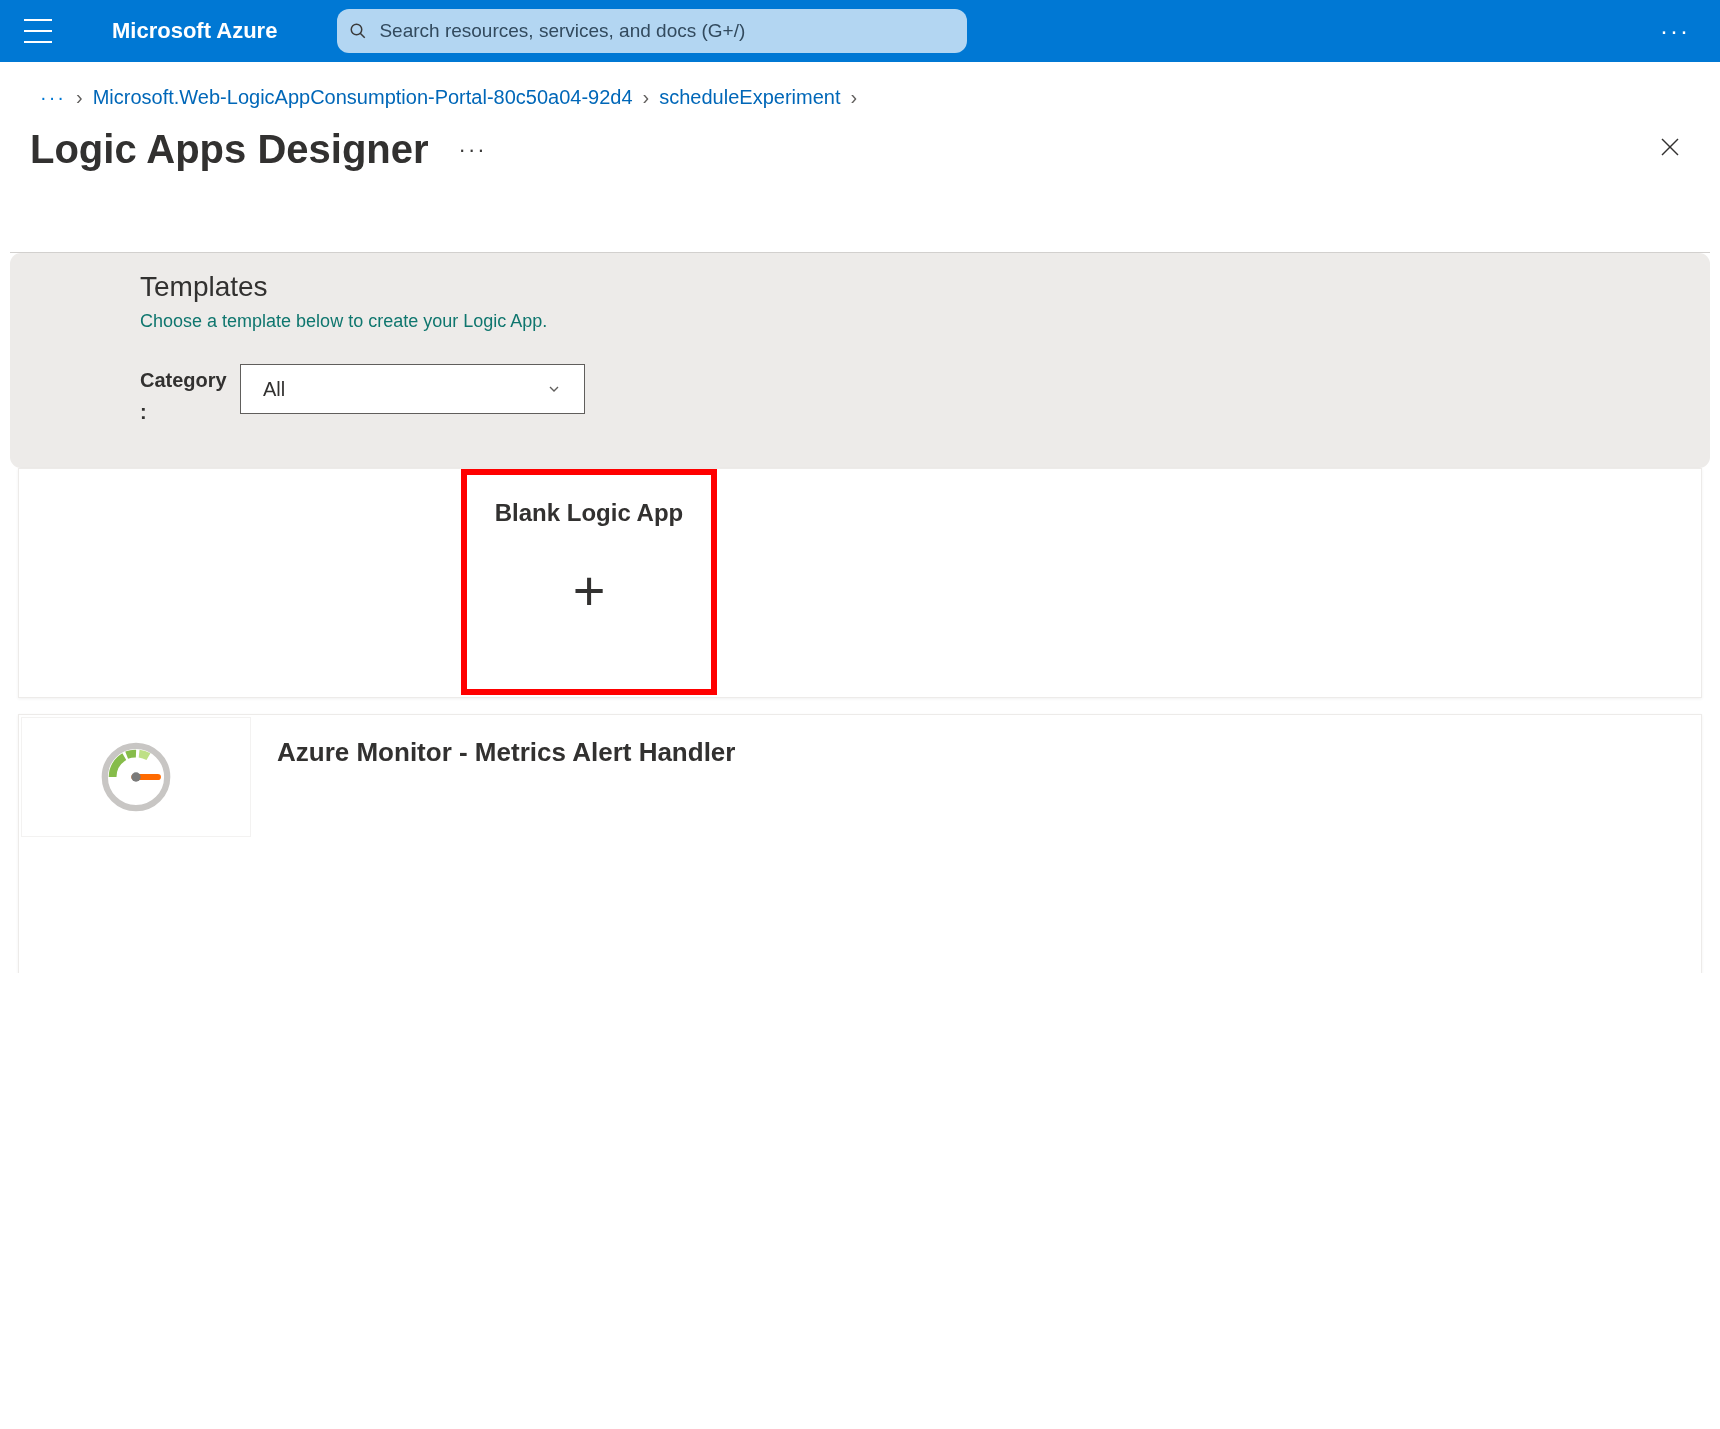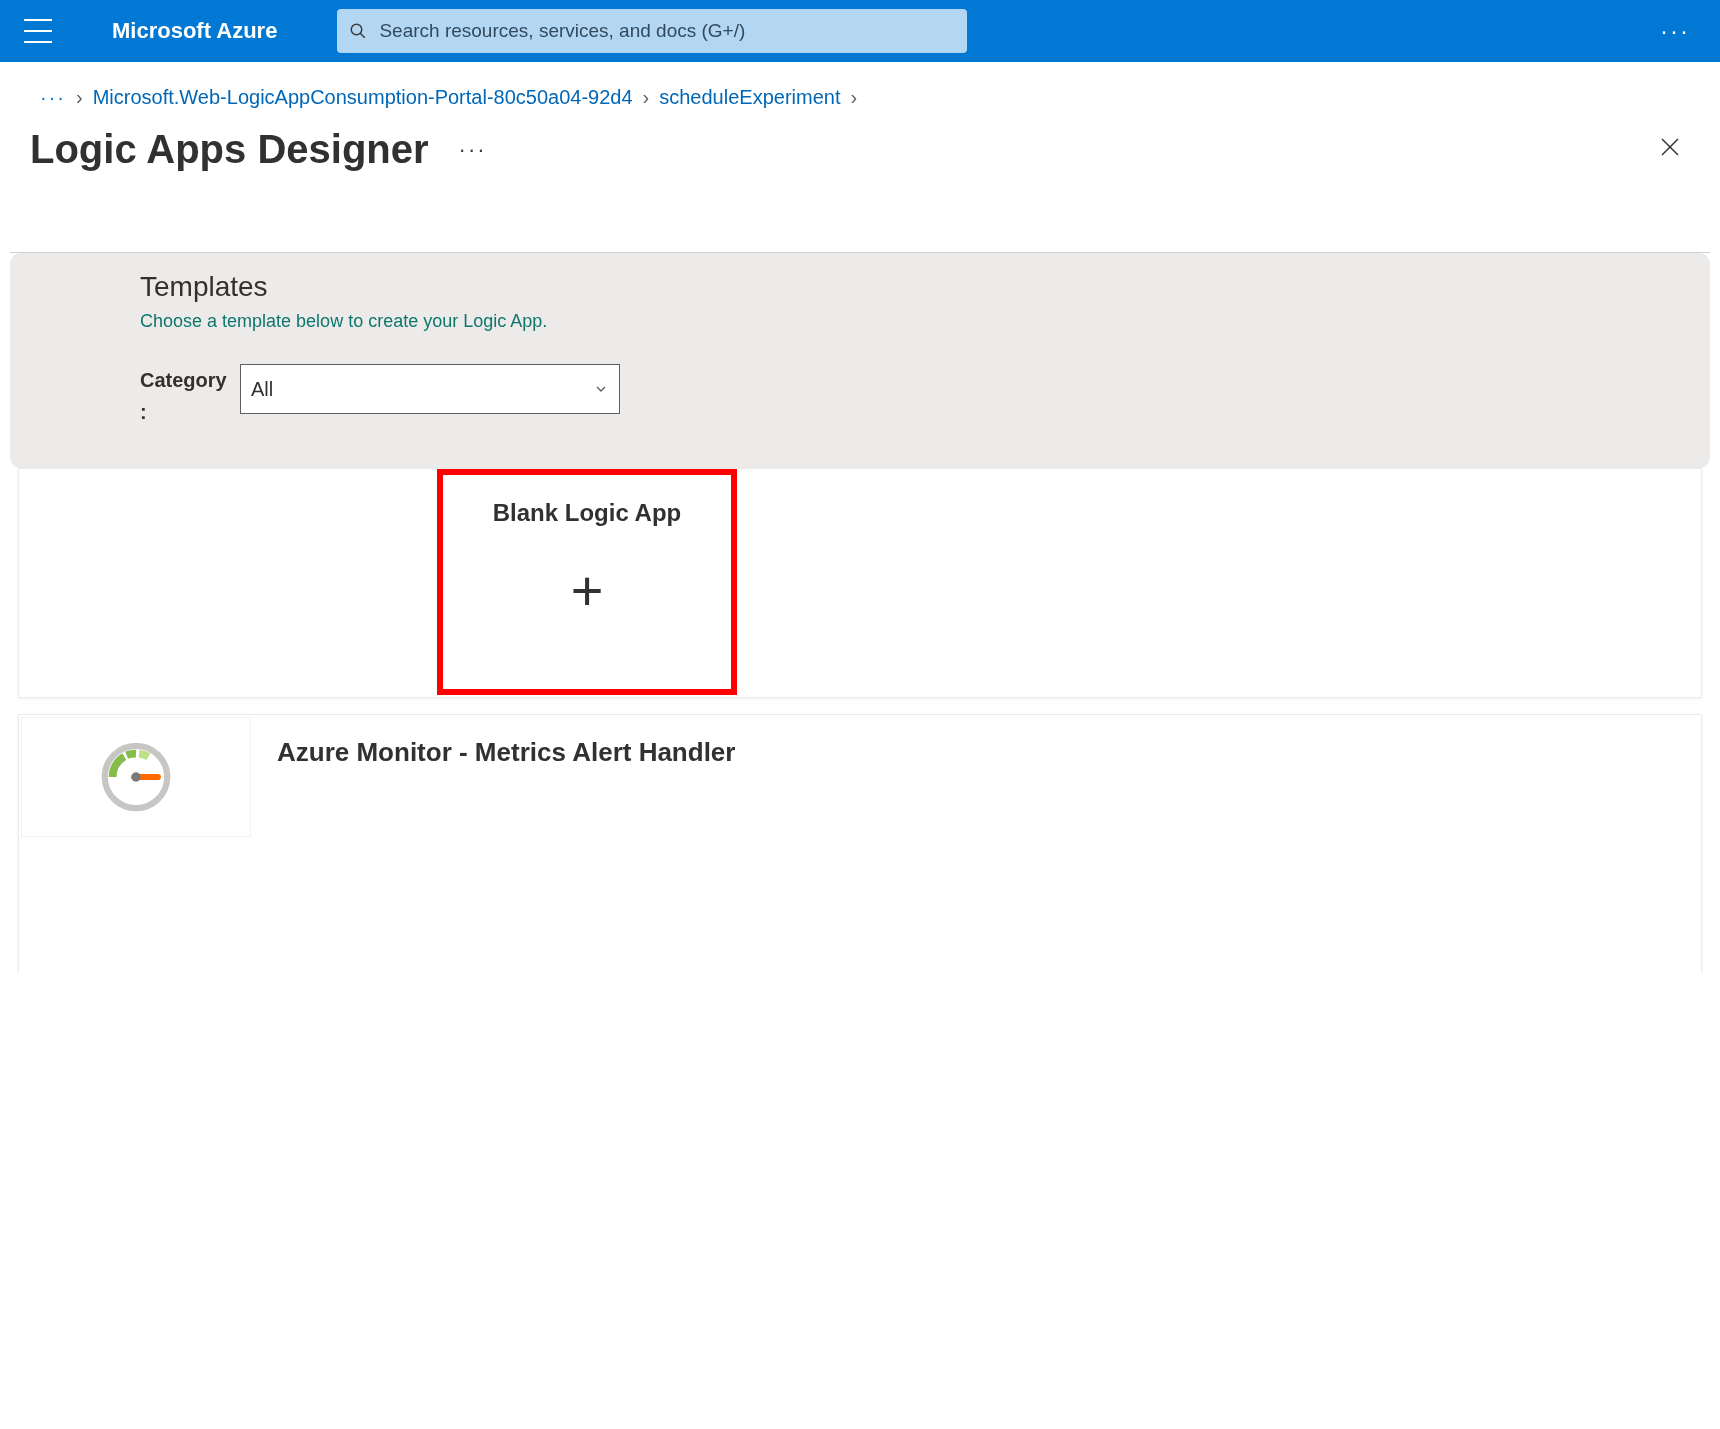--- a/index.html
+++ b/index.html
@@ -25,21 +25,21 @@
     .hamburger span {
       display: block; height: 2px; background: #ffffff; width: 100%;
     }
     .brand {
       color: #ffffff; font-size: 22px; font-weight: 600;
     }
     .searchbox {
       flex: 0 0 630px;
       height: 44px;
       background: #b3d6f2;
-      border-radius: 4px;
+      border-radius: 12px;
       display: flex;
       align-items: center;
       padding: 0 12px;
       gap: 12px;
     }
     .searchbox svg { width: 18px; height: 18px; }
     .searchbox input {
       background: transparent; border: none; outline: none;
       font-size: 19px; color: #3b3b3b; flex: 1;
     }
@@ -85,42 +85,42 @@
       border-radius: 11px;
     }
     .th-title { font-size: 28px; font-weight: 300; margin-bottom: 8px; }
     .th-sub { font-size: 18px; color: #0f766e; margin-bottom: 32px; }
     .filters { display: flex; gap: 56px; }
     .filter { display: flex; align-items: flex-start; gap: 10px; }
     .filter-label { font-size: 20px; font-weight: 600; line-height:1.6; max-width:90px;}
     .select {
       border: 1px solid #605e5c;
       background: #ffffff;
-      height: 50px; width: 380px;
+      height: 50px; width: 345px;
       display: flex; align-items: center; justify-content: space-between;
-      padding: 0 10px; cursor: pointer; font-size: 20px;
+      padding: 0 22px; cursor: pointer; font-size: 20px;
     }
     .chev { width: 16px; height: 16px; }
 
     .card {
       background: #ffffff;
       border: 1px solid #edebe9;
       box-shadow: 0 1px 3px rgba(0,0,0,0.06);
       margin: 0 8px 16px 8px;
       cursor: pointer;
     }
     .card-blank {
       height: 230px;
       position: relative;
     }
     .highlight-box {
       position: absolute;
       border: 6px solid #ff0000;
       top: 0; bottom: 2px;
-      left: 418px; width: 300px;
+      left: 442px; width: 256px;
       display: flex; flex-direction: column; align-items: center;
       padding-top: 24px;
     }
     .blank-title { font-size: 24px; font-weight:600;}
     .big-plus { font-size: 56px; font-weight: 300; line-height: 1; margin-top: 36px;}
 
     .card-monitor {
       height: 272px;
       display: flex; align-items: flex-start; gap: 24px;
       padding: 0;

